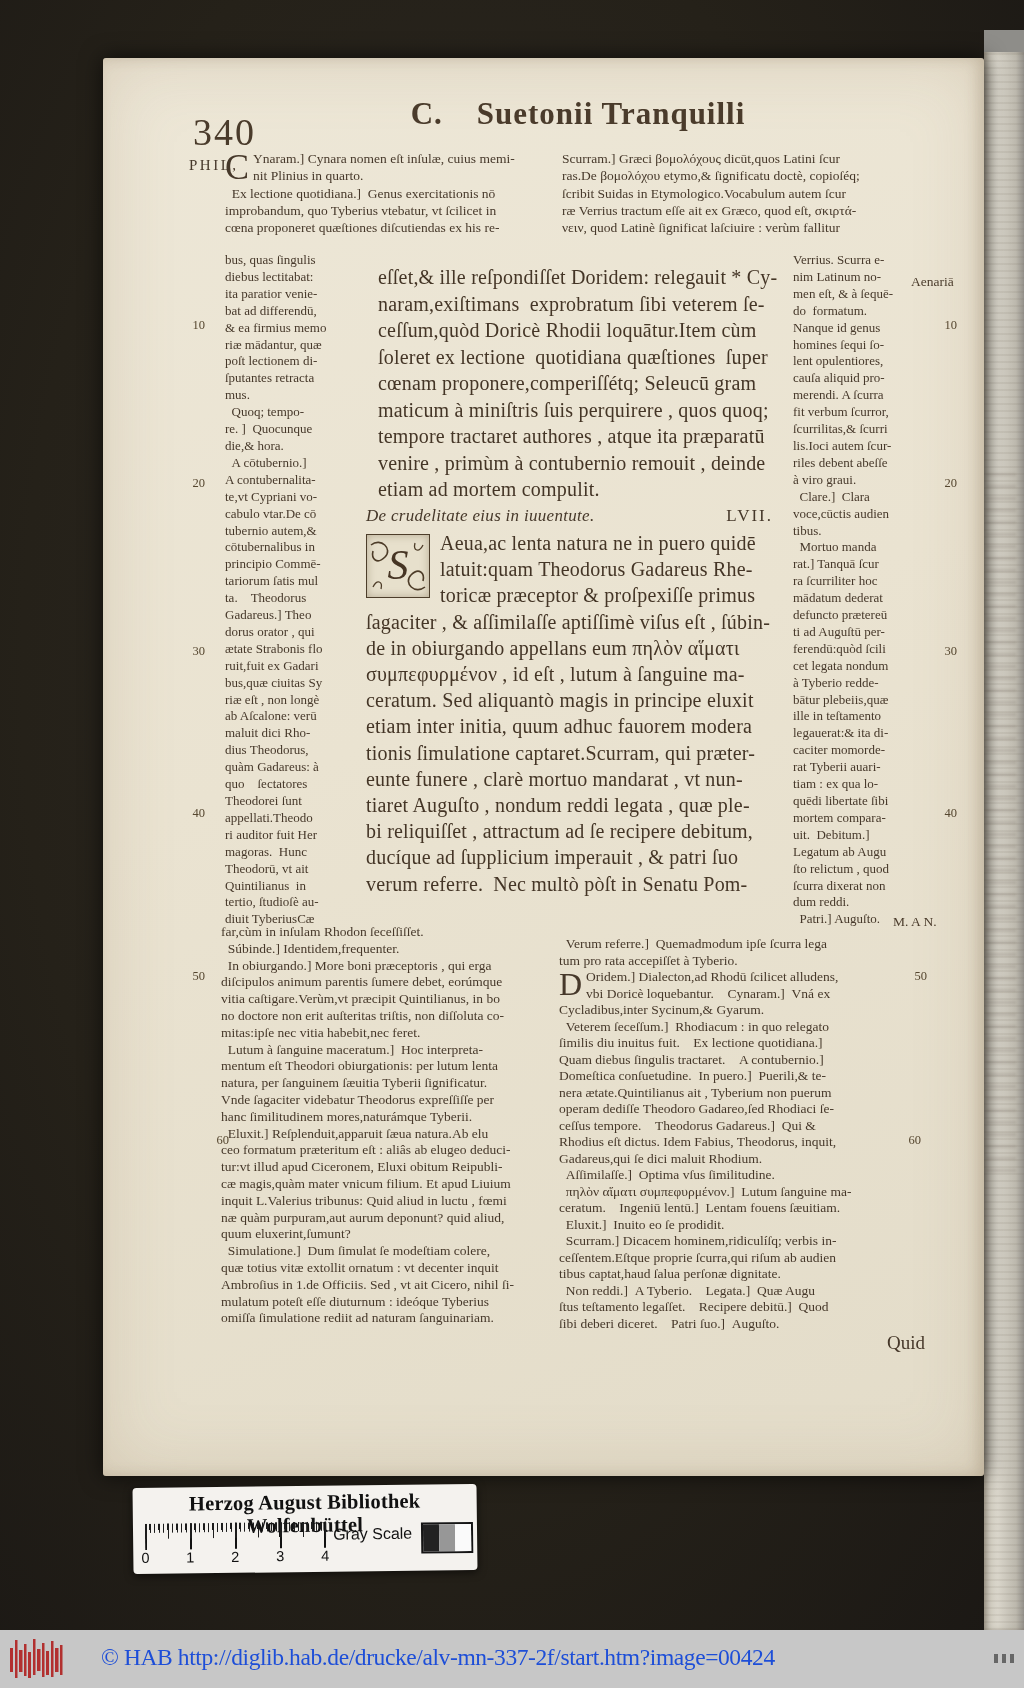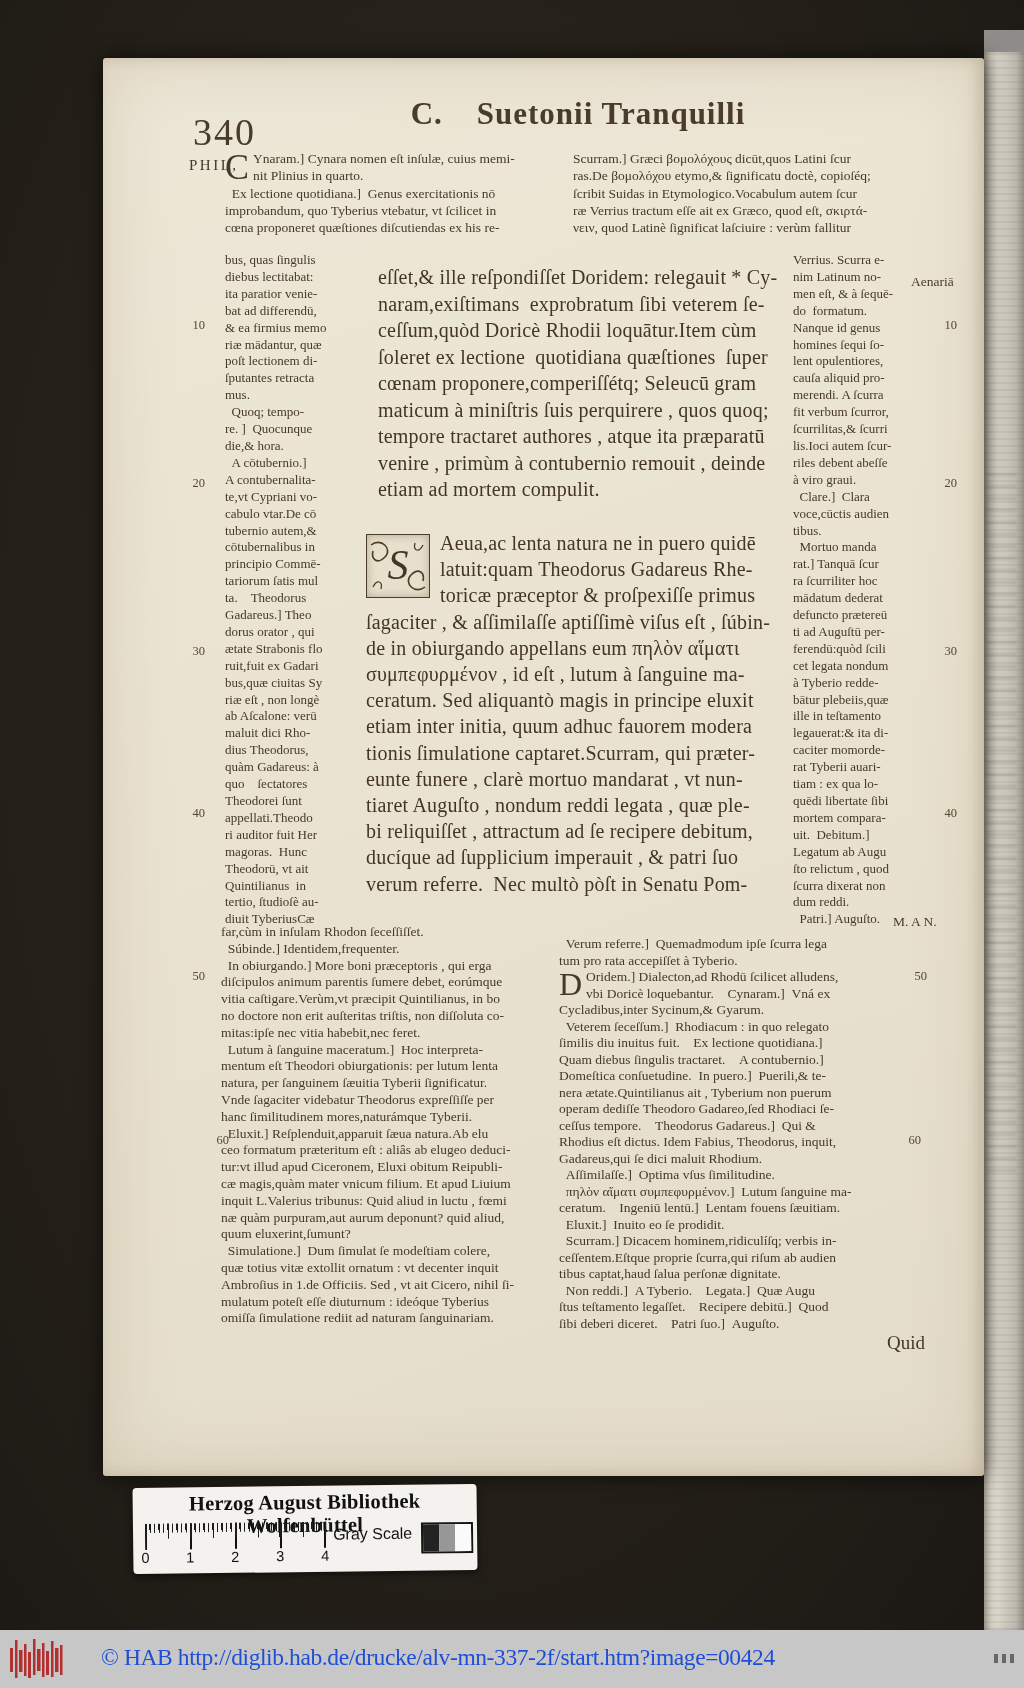--- a/index.html
+++ b/index.html
@@ -82,21 +82,21 @@
     <div class="abs sig" style="left:86px;top:99px;">PHIL,</div>
 
     <div class="abs rtitle" style="left:215px;top:38px;font-weight:bold;"><span>C.</span><span class="gap"></span><span>Suetonii Tranquilli</span></div>
 
     <div class="abs comm" style="left:122px;top:92px;width:336px;"><span class="dc">C</span><span>Ynaram.] Cynara nomen eſt inſulæ, cuius memi-
 nit Plinius in quarto.
  Ex lectione quotidiana.] Genus exercitationis nō
 improbandum, quo Tyberius vtebatur, vt ſcilicet in
 cœna proponeret quæſtiones diſcutiendas ex his re-</span></div>
 
-    <div class="abs comm" style="left:470px;top:92px;width:362px;">Scurram.] Græci βομολόχους dicūt,quos Latini ſcur
+    <div class="abs comm" style="left:459px;top:92px;width:362px;">Scurram.] Græci βομολόχους dicūt,quos Latini ſcur
 ras.De βομολόχου etymo,&amp; ſignificatu doctè, copioſéq;
 ſcribit Suidas in Etymologico.Vocabulum autem ſcur
 ræ Verrius tractum eſſe ait ex Græco, quod eſt, σκιρτά-
 νειν, quod Latinè ſignificat laſciuire : verùm fallitur</div>
 
     <div class="abs mcol" style="left:690px;top:194px;width:130px;">Verrius. Scurra e-
 nim Latinum no-
 men eſt, &amp; à ſequē-
 do formatum.
 Nanque id genus
@@ -195,20 +195,24 @@
     <div class="abs main-p" style="left:275px;top:206px;width:437px;">eſſet,&amp; ille reſpondiſſet Doridem: relegauit * Cy-
 naram,exiſtimans exprobratum ſibi veterem ſe-
 ceſſum,quòd Doricè Rhodii loquātur.Item cùm
 ſoleret ex lectione quotidiana quæſtiones ſuper
 cœnam proponere,comperiſſétq; Seleucū gram
 maticum à miniſtris ſuis perquirere , quos quoq;
 tempore tractaret authores , atque ita præparatū
 venire , primùm à contubernio remouit , deinde
 etiam ad mortem compulit.</div>
 
+    <div class="abs heading" style="left:263px;top:448px;">
+      <span class="ht">De crudelitate eius in iuuentute.</span>
+      <span class="hn">LVII.</span>
+    </div>
 
     <div class="abs p2wrap" style="left:263px;top:472px;">
       <div class="woodcut">
         <svg width="62" height="62" viewBox="0 0 62 62">
           <path d="M4 10 C14 2,26 14,18 22 C10 30,4 24,6 16" fill="none" stroke="#4d3c28" stroke-width="1.6"></path>
           <path d="M58 52 C48 60,36 48,44 40 C52 32,58 38,56 46" fill="none" stroke="#4d3c28" stroke-width="1.6"></path>
           <path d="M6 52 C10 44,16 46,14 54" fill="none" stroke="#4d3c28" stroke-width="1.3"></path>
           <path d="M56 10 C52 18,46 16,48 8" fill="none" stroke="#4d3c28" stroke-width="1.3"></path>
           <text x="31" y="44" text-anchor="middle" font-size="42" font-family="Liberation Serif, DejaVu Serif, serif" font-style="italic" fill="#463524">S</text>
         </svg>

